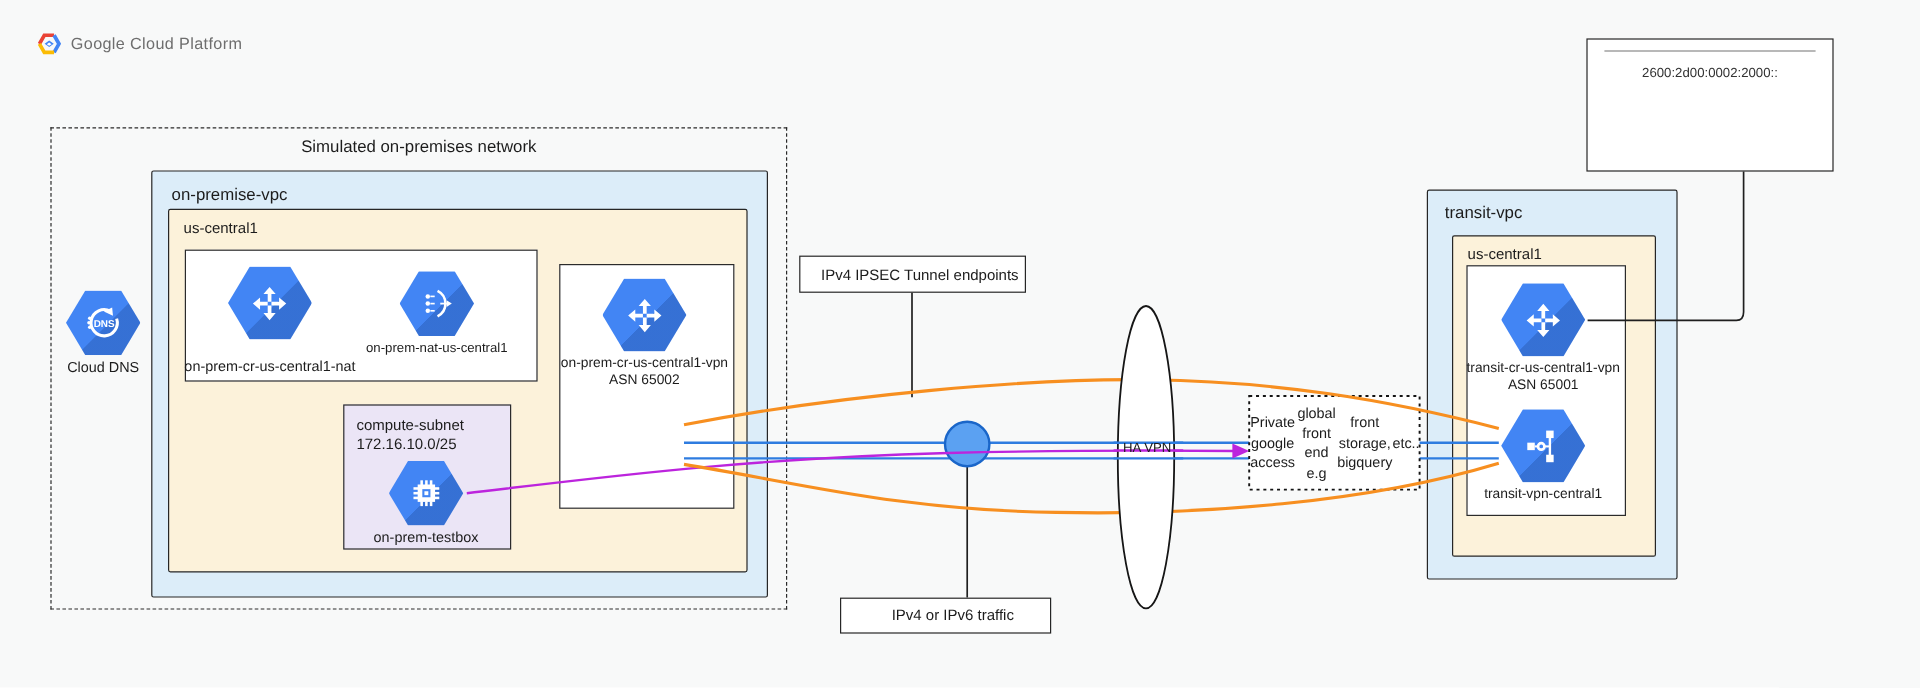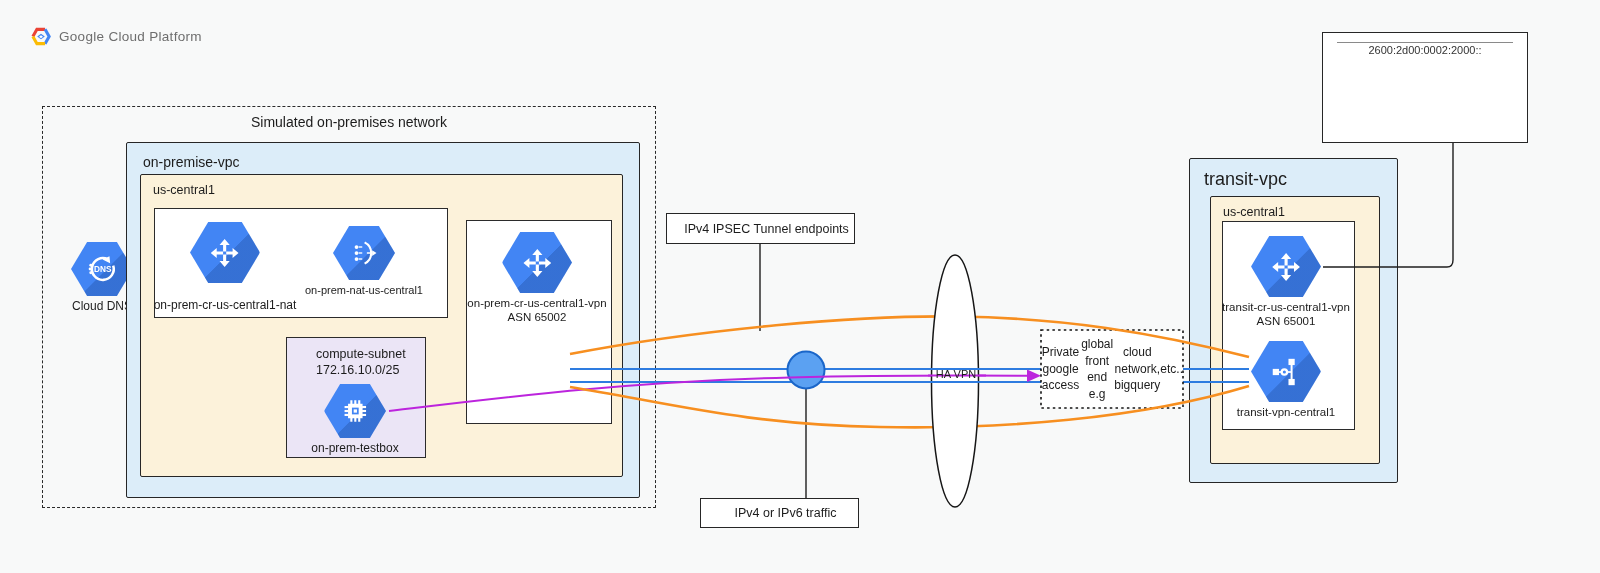--- a/index.html
+++ b/index.html
@@ -20,40 +20,40 @@
   .dashed-outer{left:42px;top:106px;width:614px;height:402px;
                 border:1.6px dashed #2a2a2a;background:transparent;}
   .dashed-title{width:100%;text-align:center;margin-top:7px;font-size:14px;}
 
   .onprem-vpc{left:126px;top:142px;width:514px;height:356px;background:#dcedf9;}
   .onprem-vpc>.zone-label{margin:11px 0 0 16px;}
   .onprem-region{left:140px;top:174px;width:483px;height:303px;background:#fcf2da;}
   .region-label{font-size:12.5px;margin:8px 0 0 12px;}
 
   .router-box{left:154px;top:208px;width:294px;height:110px;}
-  .subnet-box{left:286px;top:337px;width:140px;height:121px;background:#ebe5f6;border:1.3px solid #2b2b2b;padding-left:19px;}
+  .subnet-box{left:286px;top:337px;width:140px;height:121px;background:#ebe5f6;border:1.3px solid #2b2b2b;}
   .subnet-text{margin:8px 0 0 10px;font-size:12.5px;line-height:16px;}
   .vpn-box{left:466px;top:220px;width:146px;height:204px;}
 
   .transit-vpc{left:1189px;top:158px;width:209px;height:325px;background:#dcedf9;}
-  .transit-vpc>.zone-label{margin:10px 0 0 14px;font-size:18px;}
+  .transit-vpc>.zone-label{margin:10px 0 0 14px;font-size:14px;}
   .transit-region{left:1210px;top:196px;width:170px;height:268px;background:#fcf2da;}
   .transit-inner{left:1222px;top:221px;width:133px;height:209px;}
 
   
   .label-box{background:#fff;border:1.3px solid #262626;display:flex;
              align-items:center;justify-content:center;font-size:12.5px;padding-left:12px;}
   .ipsec-box{left:666px;top:213px;width:189px;height:31px;}
-  .traffic-box{left:700px;top:498px;width:159px;height:30px;}
+  .traffic-box{left:700px;top:498px;width:176px;height:30px;}
 
   .callout{left:1322px;top:32px;width:206px;height:111px;background:#fff;
            border:1.3px solid #262626;text-align:center;font-size:12px;line-height:15px;}
   .callout-text{margin:8px 6px 0 6px;}
   .callout-divider{border:none;border-top:1px solid #8a8a8a;margin:9px 14px 0 14px;}
-  .callout-address{font-size:11px;color:#333;}
+  .callout-address{margin-top:11px;font-size:11px;color:#333;}
 
   
   .node{position:absolute;display:flex;flex-direction:column;align-items:center;
         transform:translateX(-50%);}
   .hex{position:relative;display:flex;align-items:center;justify-content:center;
        background:#4285f4;
        clip-path:polygon(0 50%,26% 0,74% 0,100% 50%,74% 100%,26% 100%);}
   .hex::after{content:'';position:absolute;inset:0;
        background:linear-gradient(135deg,transparent 54%,rgba(10,40,100,.22) 54.5%);}
   .hex svg{position:relative;z-index:1;}
@@ -83,21 +83,21 @@
       <polygon points="12,7.5 16.2,10.5 12,13.5 7.8,10.5" fill="#4285f4"></polygon>
       <polygon points="12,9.2 14.2,10.8 12,12.3 9.8,10.8" fill="#fff"></polygon>
     </svg>
     <span class="gcp-logo-text">Google Cloud Platform</span>
   </div>
 
   <div class="abs dashed-outer">
     <div class="dashed-title">Simulated on-premises network</div>
   </div>
 
-  <div class="node" style="left:102px;top:242px;">
+  <div class="node" style="left:86px;top:242px;">
     <div class="hex hex-md">
       <svg width="32" height="32" viewBox="0 0 24 24">
         <path d="M16.4 4.7 A 8.2 8.2 0 1 0 20.4 9.4" fill="none" stroke="#fff" stroke-width="1.9"></path>
         <polygon points="17.6,2.4 12.4,4.9 18.1,7.6" fill="#fff"></polygon>
         <circle cx="3.6" cy="9.2" r="1.1" fill="#fff"></circle>
         <circle cx="3.1" cy="12" r="1.1" fill="#fff"></circle>
         <circle cx="3.6" cy="14.8" r="1.1" fill="#fff"></circle>
         <text x="12.6" y="14.4" text-anchor="middle" font-size="6.2" font-weight="bold" fill="#fff" font-family="Liberation Sans, sans-serif">DNS</text>
       </svg>
     </div>
@@ -258,17 +258,17 @@
 
     <line x1="928" y1="369" x2="986" y2="369" stroke="#2e7ce0" stroke-width="2"></line>
     <line x1="928" y1="382" x2="986" y2="382" stroke="#2e7ce0" stroke-width="2"></line>
     <line x1="928" y1="375.4" x2="986" y2="375.4" stroke="#bc24dd" stroke-width="2"></line>
   </svg>
 
   <div class="abs z3 havpn-label">HA VPN</div>
   <div class="abs z3 pga-text">
     <div>Private google access</div>
     <div>global front end e.g</div>
-    <div>cloud network, bigquery</div>
+    <div>front storage, bigquery</div>
     <div>etc..</div>
   </div>
 
 </div>
 
 </body></html>

